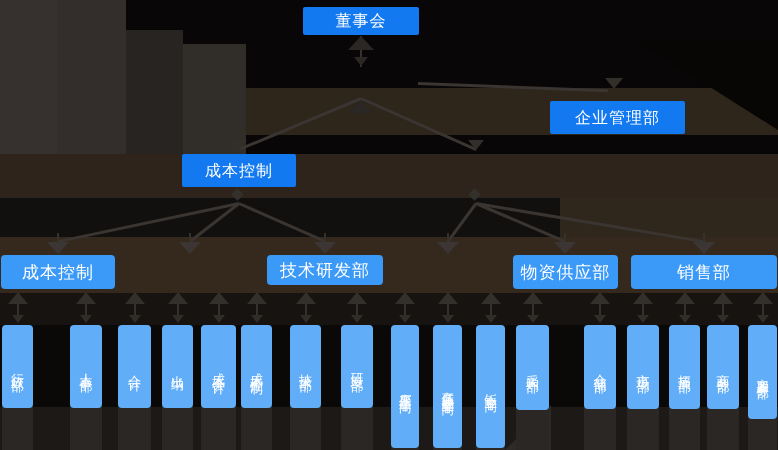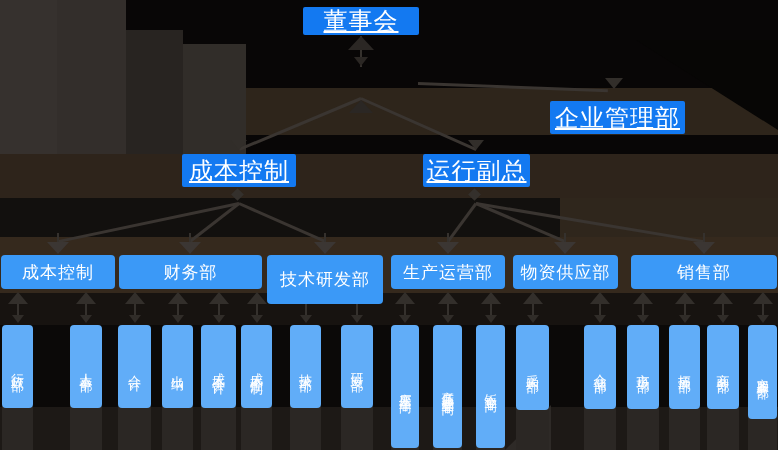--- a/index.html
+++ b/index.html
@@ -11,34 +11,34 @@
   #decor div{position:absolute;}
   .band{position:absolute;}
   .cline{position:absolute;height:3px;background:#3A3531;transform-origin:0 50%;}
   .vline{position:absolute;width:2px;background:#35312D;}
   .tri{width:0;height:0;position:absolute;}
   .diamond{position:absolute;width:9px;height:9px;background:#34302C;transform:rotate(45deg);}
   .node{
     position:absolute;display:flex;align-items:center;justify-content:center;
     color:var(--box-text,#fff);z-index:2;text-align:center;line-height:1;
   }
-  .l1{background:var(--level1-box,#1379F1);font-size:24px;border-radius:2px;letter-spacing:1px;text-decoration:underline;}
+  .l1{background:var(--level1-box,#1379F1);font-size:16px;border-radius:2px;letter-spacing:1px;}
   .l4{background:var(--department-box,#3B99F7);font-size:17px;border-radius:4px;letter-spacing:1px;}
   .l5{
     background:var(--subunit-box,#61ADF8);font-size:13px;border-radius:4px;
     writing-mode:vertical-rl;text-orientation:upright;letter-spacing:3px;padding-top:2px;
   }
   #n-board{left:303px;top:7px;width:116px;height:28px;}
   #n-gm{left:305px;top:67px;width:113px;height:32px;}
   #n-ent{left:550px;top:101px;width:135px;height:33px;}
   #n-dep1{left:182px;top:154px;width:114px;height:33px;}
   #n-dep2{left:423px;top:154px;width:107px;height:33px;}
   #n-d1{left:1px;top:255px;width:114px;height:34px;}
   #n-d2{left:119px;top:255px;width:143px;height:34px;}
-  #n-d3{left:267px;top:255px;width:116px;height:49px;}
+  #n-d3{left:267px;top:255px;width:116px;height:30px;}
   #n-d4{left:391px;top:255px;width:114px;height:34px;}
   #n-d5{left:513px;top:255px;width:105px;height:34px;}
   #n-d6{left:631px;top:255px;width:146px;height:34px;}
   #n-s1{left:2px;top:325px;width:31px;height:81px;}
   #n-s2{left:70px;top:325px;width:32px;height:81px;}
   #n-s3{left:118px;top:325px;width:33px;height:81px;}
   #n-s4{left:162px;top:325px;width:31px;height:81px;}
   #n-s5{left:201px;top:325px;width:35px;height:81px;}
   #n-s6{left:241px;top:325px;width:31px;height:81px;}
   #n-s7{left:290px;top:325px;width:31px;height:81px;}
@@ -168,26 +168,23 @@
       <div class="tri" style="left: 717px; top: 315px; border-left: 6px solid transparent; border-right: 6px solid transparent; border-top: 8px solid rgb(48, 44, 40);"></div>
       <div class="tri" style="left: 753px; top: 292px; border-left: 10px solid transparent; border-right: 10px solid transparent; border-bottom: 12px solid rgb(51, 47, 43);"></div>
       <div class="tri" style="left: 757px; top: 315px; border-left: 6px solid transparent; border-right: 6px solid transparent; border-top: 8px solid rgb(48, 44, 40);"></div>
       <div class="diamond" style="left: 233px; top: 190px;"></div>
       <div class="diamond" style="left: 470px; top: 190px;"></div>
     </div>
 
   <div class="node l1" id="n-board">董事会</div>
   <div class="node l1" id="n-ent">企业管理部</div>
   <div class="node l1" id="n-dep1">成本控制</div>
-  <div class="node l1" id="n-dep2">运行副总</div>
 
   <div class="node l4" id="n-d1">成本控制</div>
-  <div class="node l4" id="n-d2">财务部</div>
   <div class="node l4" id="n-d3">技术研发部</div>
-  <div class="node l4" id="n-d4">生产运营部</div>
   <div class="node l4" id="n-d6">销售部</div>
   <div class="node l4" id="n-d5">物资供应部</div>
 
   <div class="node l5" id="n-s1">行政部</div>
   <div class="node l5" id="n-s2">人事部</div>
   <div class="node l5" id="n-s3">会计</div>
   <div class="node l5" id="n-s4">出纳</div>
   <div class="node l5" id="n-s5">成本会计</div>
   <div class="node l5" id="n-s6">成本控制</div>
   <div class="node l5" id="n-s7">技术部</div>

